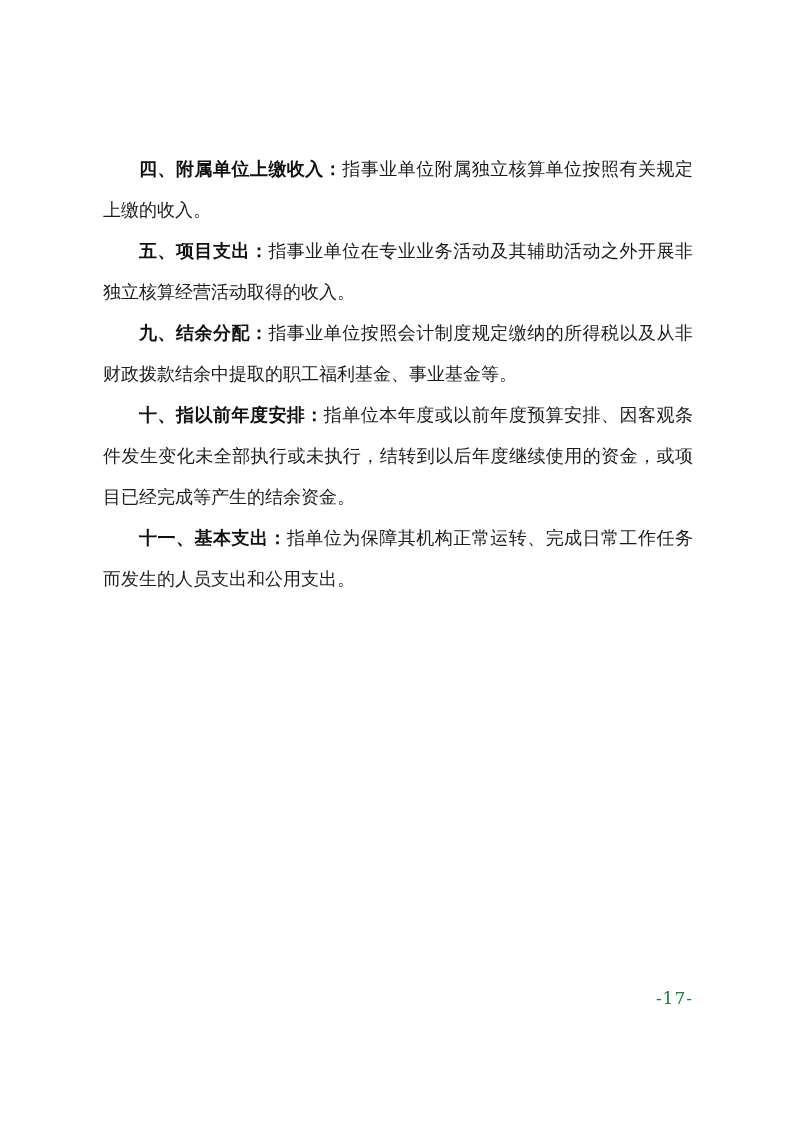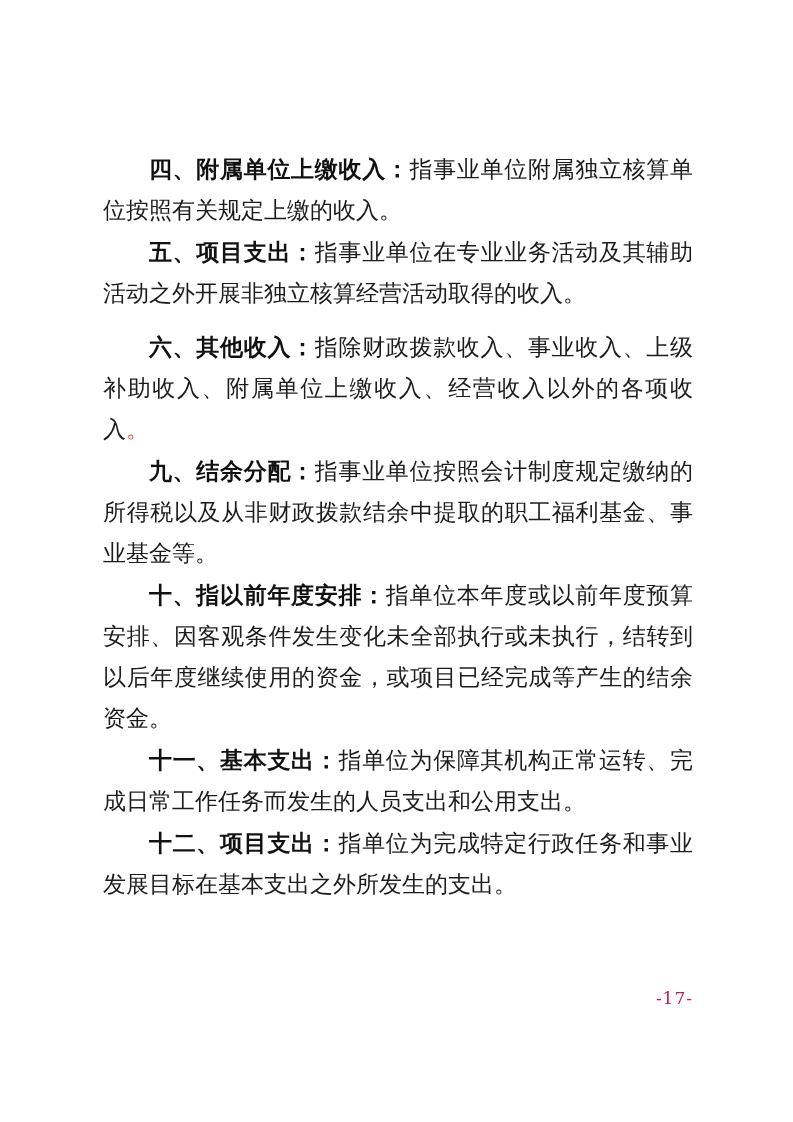--- a/index.html
+++ b/index.html
@@ -10,61 +10,59 @@
     background: #ffffff;
     overflow: hidden;
     font-family: "DejaVu Serif", "Liberation Serif", serif;
     color: #1c1c1c;
   }
   .content {
     position: absolute;
     left: 103px;
     top: 148px;
     width: 590px;
-    font-size: 23px;
+    font-size: 18px;
     line-height: 41px;
     text-align: justify;
   }
   .para {
     margin: 0;
     text-indent: 2em;
     word-break: break-all;
   }
   .para.gap { margin-top: 12px; }
   .term { font-weight: 700; color: #111111; }
   .red-tail { color: #e0544b; }
   .pagenum {
     position: absolute;
     left: 103px;
     top: 988px;
     width: 590px;
     text-align: right;
     font-size: 17px;
     letter-spacing: 1px;
-    color: #be185d;
+    color: #15803d;
   }
 </style>
 </head>
 <body>
 
 <div class="page">
   <div class="content">
 
     <p class="para"><span class="term">四、附属单位上缴收入：</span><span>指事业单位附属独立核算单位按照有关规定上缴的收入。</span></p>
 
     <p class="para"><span class="term">五、项目支出：</span><span>指事业单位在专业业务活动及其辅助活动之外开展非独立核算经营活动取得的收入。</span></p>
 
-    <p class="para gap"><span class="term">六、其他收入：</span><span>指除财政拨款收入、事业收入、上级补助收入、附属单位上缴收入、经营收入以外的各项收入</span><span class="red-tail">。</span></p>
 
 
 
     <p class="para"><span class="term">九、结余分配：</span><span>指事业单位按照会计制度规定缴纳的所得税以及从非财政拨款结余中提取的职工福利基金、事业基金等。</span></p>
 
     <p class="para"><span class="term">十、指以前年度安排：</span><span>指单位本年度或以前年度预算安排、因客观条件发生变化未全部执行或未执行，结转到以后年度继续使用的资金，或项目已经完成等产生的结余资金。</span></p>
 
     <p class="para"><span class="term">十一、基本支出：</span><span>指单位为保障其机构正常运转、完成日常工作任务而发生的人员支出和公用支出。</span></p>
 
-    <p class="para"><span class="term">十二、项目支出：</span><span>指单位为完成特定行政任务和事业发展目标在基本支出之外所发生的支出。</span></p>
 
   </div>
 
   <div class="pagenum">-17-</div>
 </div>
 
 </body></html>

